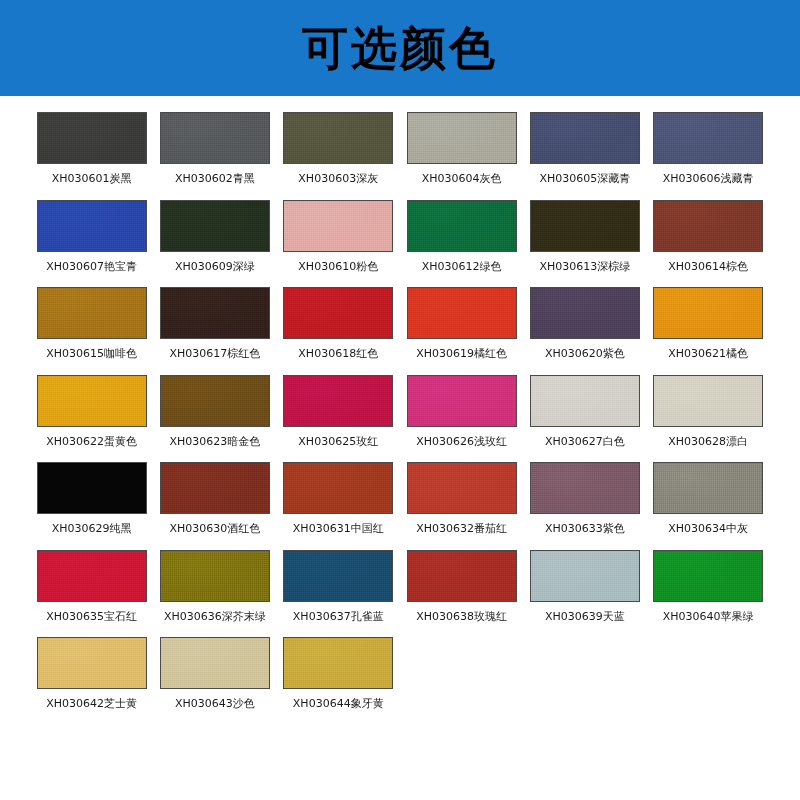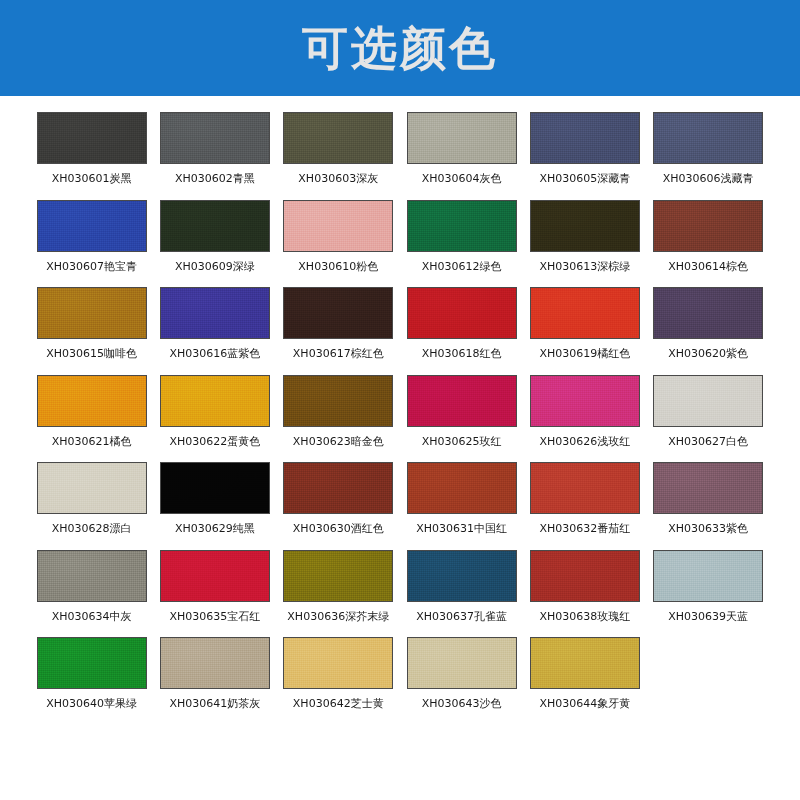--- a/index.html
+++ b/index.html
@@ -23,21 +23,21 @@
   .banner {
     width: 800px;
     height: 96px;
     background: #1877c9;
     display: flex;
     align-items: center;
     justify-content: center;
   }
 
   .banner-title {
-    color: #e5e5e5;
+    color: #000000;
     font-size: 46px;
     font-weight: bold;
     letter-spacing: 3px;
     line-height: 1;
     font-family: "DejaVu Sans", "Liberation Sans", sans-serif;
   }
 
   
   .grid {
     padding: 10px 30px 0 30px;
@@ -141,24 +141,20 @@
       </div>
       <div class="cell">
         <div class="swatch" style="background: rgb(120, 57, 44);"></div>
         <div class="swatch-label">XH030614棕色</div>
       </div>
       <div class="cell">
         <div class="swatch" style="background: rgb(165, 114, 24);"></div>
         <div class="swatch-label">XH030615咖啡色</div>
       </div>
       <div class="cell">
-        <div class="swatch" style="background: rgb(60, 53, 150);"></div>
-        <div class="swatch-label">XH030616蓝紫色</div>
-      </div>
-      <div class="cell">
         <div class="swatch" style="background: rgb(52, 32, 27);"></div>
         <div class="swatch-label">XH030617棕红色</div>
       </div>
       <div class="cell">
         <div class="swatch" style="background: rgb(192, 26, 34);"></div>
         <div class="swatch-label">XH030618红色</div>
       </div>
       <div class="cell">
         <div class="swatch" style="background: rgb(217, 53, 33);"></div>
         <div class="swatch-label">XH030619橘红色</div>
@@ -237,24 +233,20 @@
       </div>
       <div class="cell">
         <div class="swatch" style="background: rgb(169, 188, 192);"></div>
         <div class="swatch-label">XH030639天蓝</div>
       </div>
       <div class="cell">
         <div class="swatch" style="background: rgb(21, 139, 39);"></div>
         <div class="swatch-label">XH030640苹果绿</div>
       </div>
       <div class="cell">
-        <div class="swatch" style="background: rgb(180, 166, 142);"></div>
-        <div class="swatch-label">XH030641奶茶灰</div>
-      </div>
-      <div class="cell">
         <div class="swatch" style="background: rgb(223, 188, 105);"></div>
         <div class="swatch-label">XH030642芝士黄</div>
       </div>
       <div class="cell">
         <div class="swatch" style="background: rgb(207, 196, 158);"></div>
         <div class="swatch-label">XH030643沙色</div>
       </div>
       <div class="cell">
         <div class="swatch" style="background: rgb(201, 169, 60);"></div>
         <div class="swatch-label">XH030644象牙黄</div>

